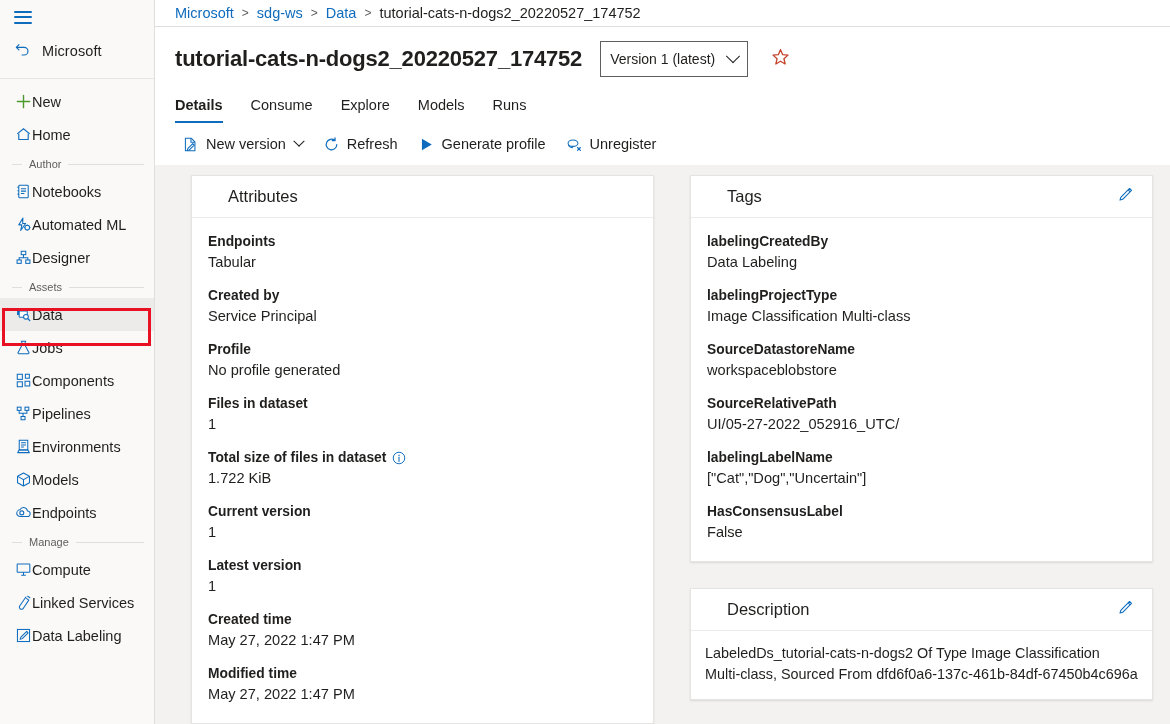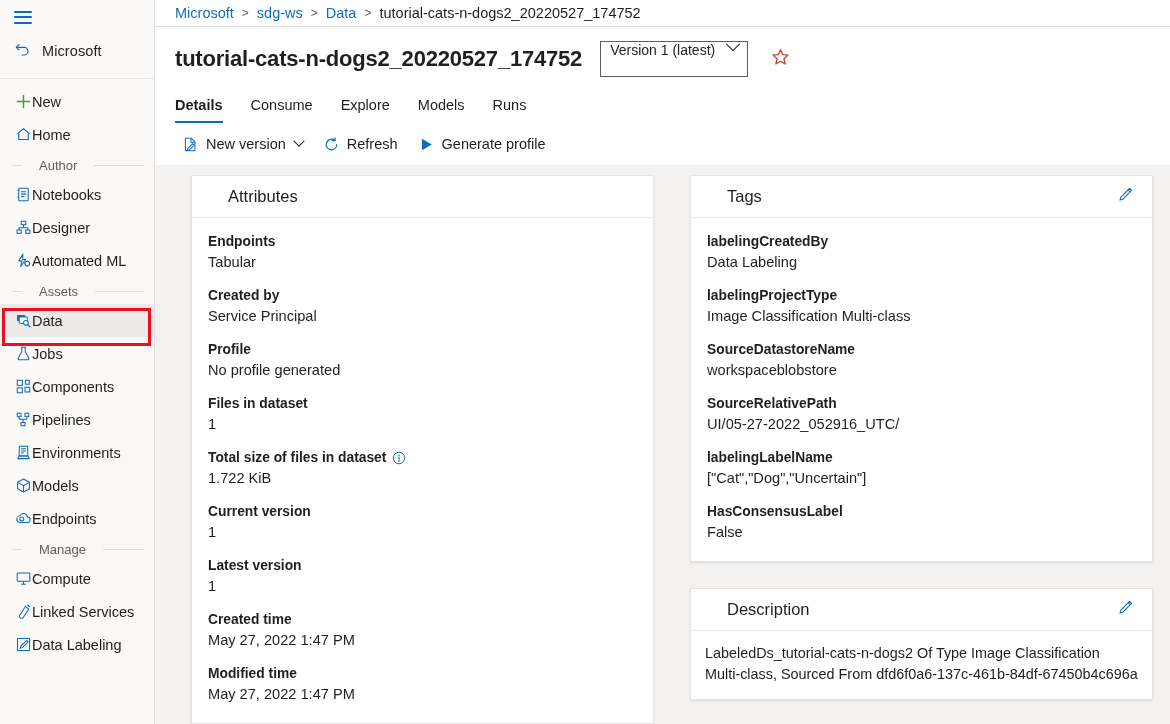--- a/index.html
+++ b/index.html
@@ -35,23 +35,23 @@
 
   .nav-item {
     height: 33px; display: flex; align-items: center; 
     padding-left: 14px; cursor: pointer; font-size: 14.5px; color: #201f1e;
     position: relative;
   }
   .nav-item .nav-icon { width: 18px; height: 18px; display: flex; align-items: center; justify-content: center; flex: 0 0 18px; }
   .nav-item.selected { background: #edebe9; }
 
   .section-label {
-    display: flex; align-items: center; gap: 17px;
+    display: flex; align-items: center; gap: 7px;
     padding: 7px 10px 5px 12px;
-    font-size: 13px; color: #605e5c;
+    font-size: 11px; color: #605e5c;
   }
   .section-label .rule { flex: 1 1 auto; height: 1px; background: #e1dfdd; }
   .section-label .rule.left { flex: 0 0 10px; }
 
   
   #data-highlight {
     position: absolute;
     left: 2px; top: 308px; width: 149px; height: 38px;
     border: 3px solid #e81123;
     pointer-events: none;
@@ -69,21 +69,21 @@
   }
   .crumb-link { color: #0f6cbd; cursor: pointer; }
   .crumb-sep { color: #605e5c; font-size: 12px; }
   .crumb-current { color: #201f1e; }
 
   #header-block { background: #ffffff; }
   #title-row { display: flex; align-items: center; gap: 18px; padding: 14px 0 10px 20px; }
   #page-title { font-size: 22px; font-weight: bold; color: #201f1e; letter-spacing: -.2px; }
 
   .version-select {
-    display: flex; align-items: flex-start; justify-content: space-between;
+    display: flex; align-items: center; justify-content: space-between;
     gap: 12px; width: 148px; height: 36px;
     border: 1px solid #605e5c; background: #fff;
     padding: 0 9px; font-size: 14px; cursor: pointer; color: #201f1e;
   }
   .chev { display: inline-block; width: 10px; height: 10px; border-right: 1.3px solid #201f1e; border-bottom: 1.3px solid #201f1e; transform: rotate(45deg) translate(-2px,-2px); }
 
   .fav-btn { width: 28px; height: 28px; display: flex; align-items: center; justify-content: center; cursor: pointer; }
 
   #tabs { display: flex; align-items: flex-end; gap: 0; padding-left: 20px; height: 36px; background: #fff; }
   .tab { padding: 0 14px; height: 36px; display: flex; align-items: center; font-size: 14.5px; color: #201f1e; cursor: pointer; position: relative; }
@@ -184,38 +184,38 @@
           <path d="M6.3 6h5.4M6.3 8.6h5.4M6.3 11.2h3.6"></path>
           <path d="M2.6 4.6h1.4M2.6 8.2h1.4M2.6 11.8h1.4" stroke-width="1.3"></path>
         </svg>
       </span>
       <span>Notebooks</span>
     </div>
 
     <div class="nav-item">
       <span class="nav-icon">
         <svg width="17" height="17" viewBox="0 0 18 18" fill="none" stroke="#0f6cbd" stroke-width="1.1">
+          <path d="M8.4 2.2 L4 9.4h3.3L6 15.4 11.2 7.9H8.1z" stroke-linejoin="round"></path>
+          <circle cx="13" cy="12.3" r="2.5"></circle>
+          <path d="M13 9v1M13 14.6v1M9.7 12.3h1M15.3 12.3h1" stroke-width="1"></path>
+        </svg>
+      </span>
+      <span>Automated ML</span>
+    </div>
+
+    <div class="nav-item">
+      <span class="nav-icon">
+        <svg width="17" height="17" viewBox="0 0 18 18" fill="none" stroke="#0f6cbd" stroke-width="1.1">
           <rect x="6.6" y="2.4" width="4.8" height="3.6"></rect>
           <rect x="2.2" y="11.6" width="4.4" height="3.6"></rect>
           <rect x="11.4" y="11.6" width="4.4" height="3.6"></rect>
           <path d="M9 6v3.2M4.4 11.6V9.2h9.2v2.4"></path>
         </svg>
       </span>
       <span>Designer</span>
-    </div>
-
-    <div class="nav-item">
-      <span class="nav-icon">
-        <svg width="17" height="17" viewBox="0 0 18 18" fill="none" stroke="#0f6cbd" stroke-width="1.1">
-          <path d="M8.4 2.2 L4 9.4h3.3L6 15.4 11.2 7.9H8.1z" stroke-linejoin="round"></path>
-          <circle cx="13" cy="12.3" r="2.5"></circle>
-          <path d="M13 9v1M13 14.6v1M9.7 12.3h1M15.3 12.3h1" stroke-width="1"></path>
-        </svg>
-      </span>
-      <span>Automated ML</span>
     </div>
 
     <div class="section-label">
       <span class="rule left"></span>
       <span>Assets</span>
       <span class="rule"></span>
     </div>
 
     <div class="nav-item selected">
       <span class="nav-icon">
@@ -407,20 +407,30 @@
 
         <button class="tool-btn">
           <span class="tool-ico">
             <svg width="17" height="17" viewBox="0 0 18 18">
                 <path d="M4.2 2.8 L14.6 9 L4.2 15.2z" fill="#0f6cbd"></path>
               </svg>
           </span>
           <span>Generate profile</span>
         </button>
 
+        <button class="tool-btn">
+          <span class="tool-ico">
+            <svg width="17" height="17" viewBox="0 0 18 18" fill="none" stroke="#0f6cbd" stroke-width="1.1">
+              <ellipse cx="7.4" cy="7.6" rx="5.2" ry="3.4"></ellipse>
+              <path d="M2.5 9.2c.5 1.8 2.6 3.2 5 3.2"></path>
+              <path d="M12.2 12.2l3 3M15.2 12.2l-3 3" stroke-width="1.2" stroke-linecap="round"></path>
+            </svg>
+          </span>
+          <span>Unregister</span>
+        </button>
       </div>
     </div>
 
     <div id="content">
 
       <div id="col-left">
         <div class="panel">
           <div class="panel-head">
             <span class="panel-title">Attributes</span>
           </div>

